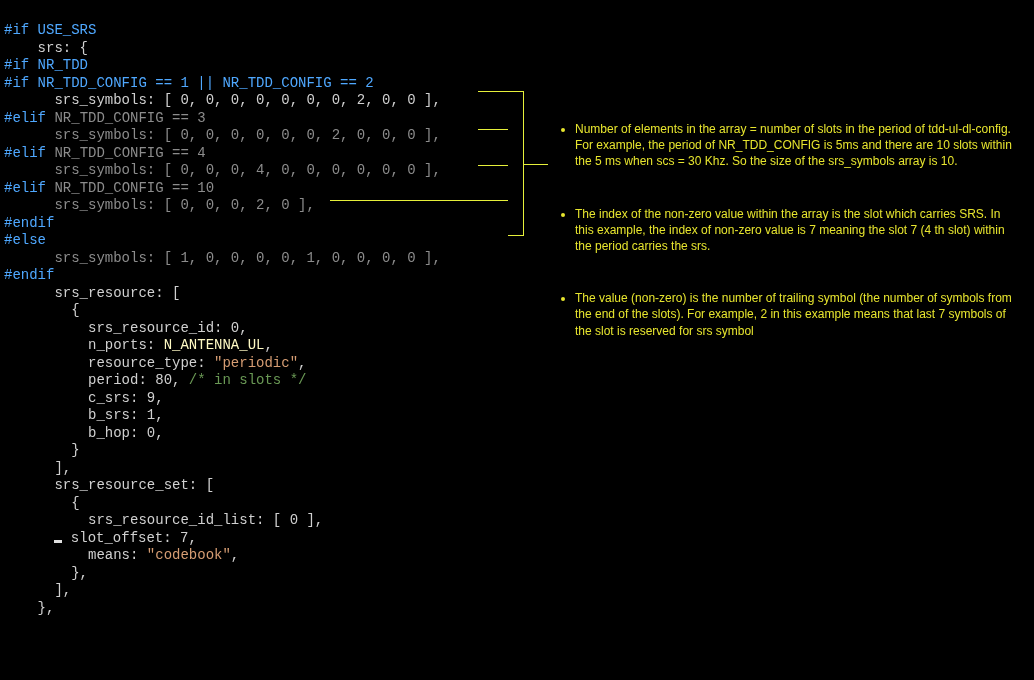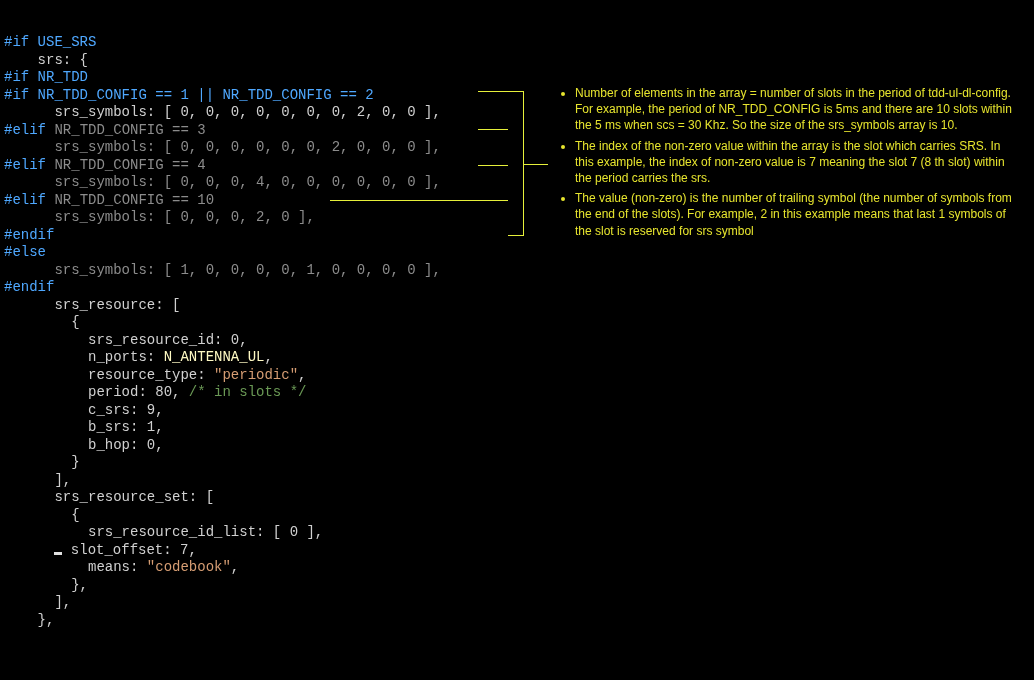--- a/index.html
+++ b/index.html
@@ -15,21 +15,21 @@
       position: relative;
     }
     pre {
       font-family: inherit;
       font-size: inherit;
       line-height: inherit;
       white-space: pre;
     }
     .code-pane {
       position: absolute;
-      top: 16px;
+      top: 4px;
       left: 0;
       padding: 18px 4px;
       width: 520px;
     }
     .pp    { color: #4fa8ff; }    
     .dim   { color: #8c8c8c; }    
     .key   { color: #d0d0d0; }    
     .str   { color: #d69d73; }    
     .cmt   { color: #6a9955; }    
     .id    { color: #fef9c3; }
@@ -78,20 +78,21 @@
       font-family: Verdana, Arial, sans-serif;
       font-size: 12px;
       line-height: 1.35;
     }
     .annot ul {
       list-style: disc;
       padding-left: 20px;
     }
     .annot li {
       margin-bottom: 4px;
+      margin-top: 36px;
     }
     .cursor {
       display: inline-block;
       width: 8px;
       height: 3px;
       background: #e0e0e0;
       vertical-align: baseline;
       position: relative;
       top: 1px;
     }
@@ -139,16 +140,16 @@
 
 <div class="leader leader1"></div>
 <div class="leader leader2"></div>
 <div class="leader leader3"></div>
 <div class="leader leader4"></div>
 <div class="bracket"></div>
 
 <div class="annot">
   <ul>
     <li>Number of elements in the array = number of slots in the period of tdd-ul-dl-config.  For example, the period of NR_TDD_CONFIG is 5ms and there are 10 slots within the 5 ms when scs = 30 Khz. So the size of the srs_symbols array is 10.</li>
-    <li>The index of the non-zero value within the array is the slot which carries SRS. In this example, the index of non-zero value is 7 meaning the slot 7 (8 th slot) within the period carries the srs.</li>
-    <li>The value (non-zero) is the number of trailing symbol (the number of symbols from the end of the slots). For example, 2 in this example means that last 1 symbols of the slot is reserved for srs symbol</li>
+    <li>The index of the non-zero value within the array is the slot which carries SRS. In this example, the index of non-zero value is 7 meaning the slot 7 (4 th slot) within the period carries the srs.</li>
+    <li>The value (non-zero) is the number of trailing symbol (the number of symbols from the end of the slots). For example, 2 in this example means that last 7 symbols of the slot is reserved for srs symbol</li>
   </ul>
 </div>
 
 </body></html>

